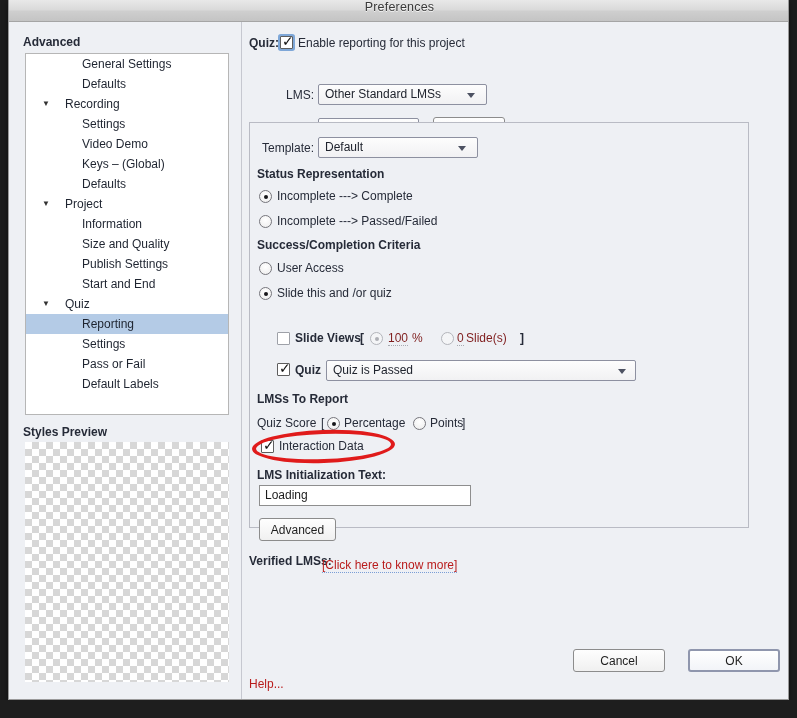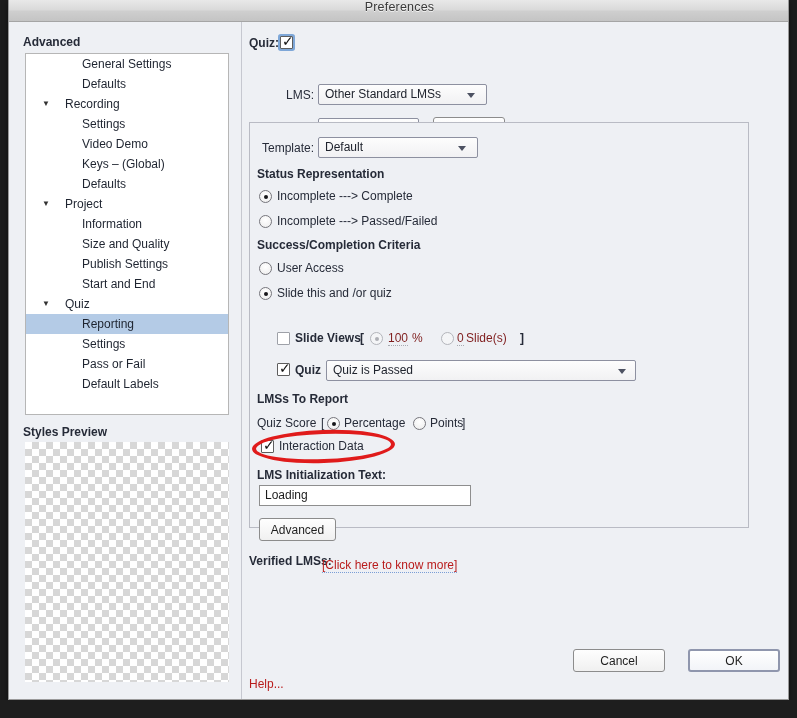--- a/index.html
+++ b/index.html
@@ -301,20 +301,21 @@
 
     <div class="section-label" id="styles-label">Styles Preview</div>
     <div id="styles-box"></div>
 
     <div id="divider"></div>
 
     <div class="fld-label bold" style="left:240px; top:14px; width:30px;">Quiz:</div>
     <div class="cbx focus" style="left:271px; top:14px;">
       <span class="tick">✓</span>
     </div>
+    <div class="txt" style="left:289px; top:14px;">Enable reporting for this project</div>
 
     <div class="fld-label" style="left:230px; top:66px; width:75px;">LMS:</div>
     <div class="combo" style="left:309px; top:62px; width:169px;">
       <span class="val">Other Standard LMSs</span>
       <span class="caret" style="right:11px;"></span>
     </div>
 
     <div class="fld-label" style="left:220px; top:100px; width:85px;">Standard:</div>
     <div class="combo" style="left:309px; top:96px; width:101px;">
       <span class="val">SCORM 1.2</span>

